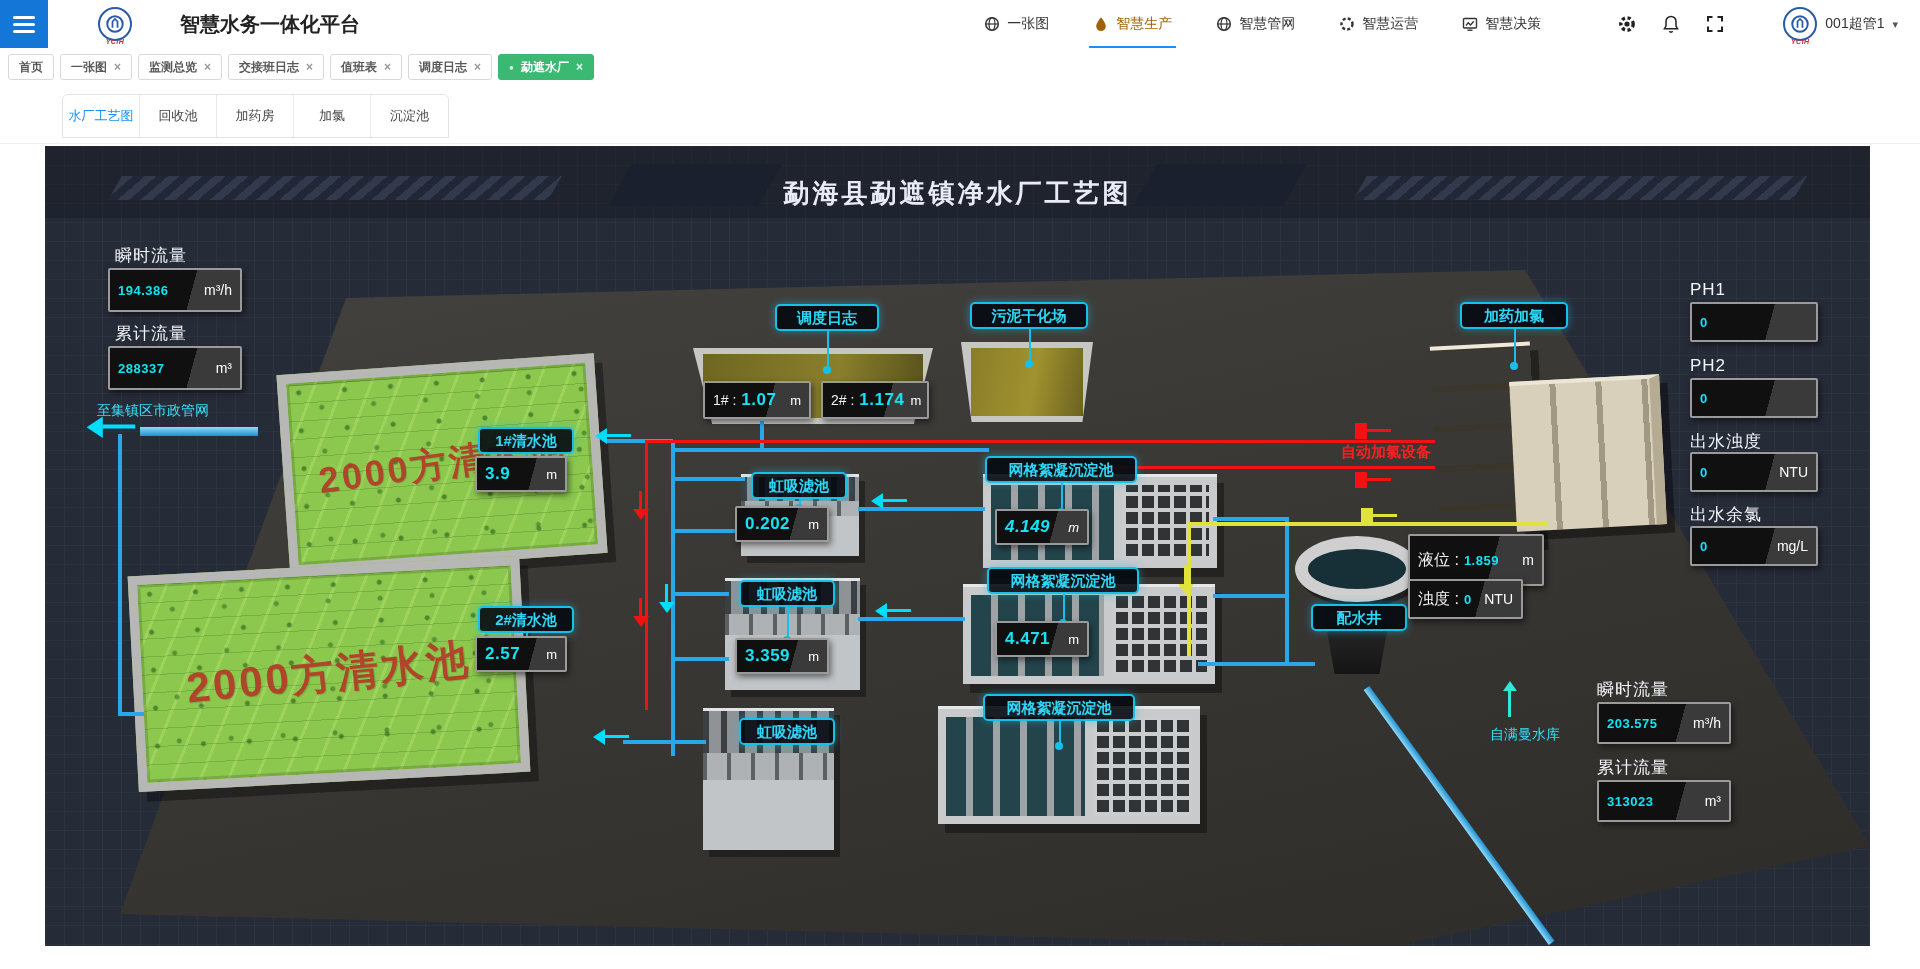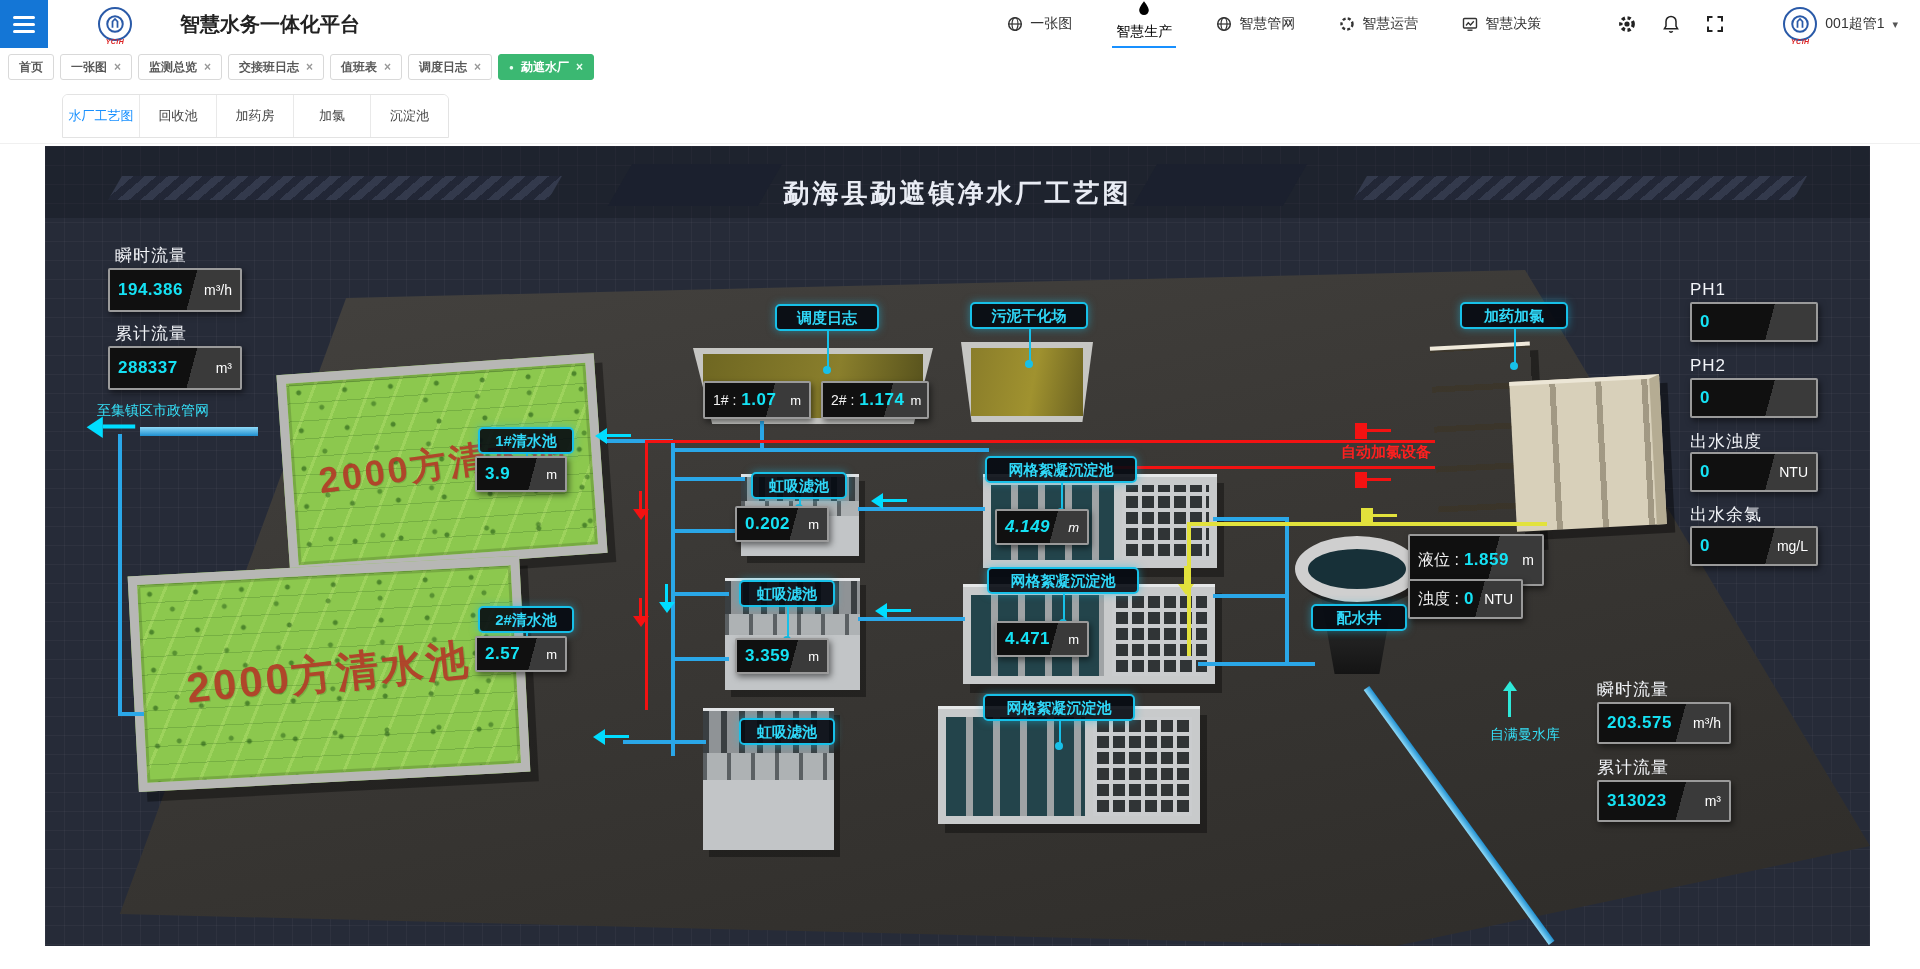--- a/index.html
+++ b/index.html
@@ -14,21 +14,21 @@
   .logo { width:34px; height:34px; border-radius:50%; border:2px solid #2a5aa8; margin-left:14px;
     position:relative; display:flex; align-items:center; justify-content:center; color:#2a5aa8; flex:0 0 auto;}
   .logo svg { width:20px; height:20px; }
   .logo .ycih, .avatar .ycih { position:absolute; bottom:-6px; left:50%; transform:translateX(-50%);
     font-size:7px; font-weight:bold; font-style:italic; color:#d22; letter-spacing:.5px; }
   .apptitle { font-size:20px; font-weight:bold; color:#222; margin-left:12px; }
   .hnav { margin-left:auto; display:flex; align-items:center; gap:44px; }
   .hnav-item { position:relative; height:48px; display:flex; align-items:center; gap:7px;
     font-size:14px; color:#333; cursor:pointer; }
   .hnav-item svg { width:16px; height:16px; }
-  .hnav-item.active { color:#000000;flex-direction:column; }
+  .hnav-item.active { color:#a16207; }
   .hnav-item.active::after { content:''; position:absolute; left:-4px; right:-4px; bottom:0;
     height:2px; background:#1890ff; }
   .hicons { display:flex; align-items:center; gap:24px; margin-left:40px; color:#222; }
   .hicons .icn { width:20px; height:20px; cursor:pointer; }
   .userbox { display:flex; align-items:center; gap:8px; margin-left:22px; margin-right:22px; cursor:pointer; }
   .avatar { width:34px; height:34px; border-radius:50%; border:2px solid #2a5aa8; position:relative;
     display:flex; align-items:center; justify-content:center; color:#2a5aa8; }
   .avatar svg { width:20px; height:20px; }
   .uname { font-size:14px; color:#333; }
   .caret { font-size:11px; color:#555; }
@@ -135,21 +135,21 @@
   .chip.pin::after { content:''; position:absolute; left:50%; top:100%; width:2px;
     height:var(--pin,22px); background:#17c0e8; }
   .chip.pin::before { content:''; position:absolute; left:50%; margin-left:-4px;
     top:calc(100% + var(--pin,22px) - 3px); width:8px; height:8px; border-radius:50%; background:#17c0e8; }
   .gbox { position:absolute; z-index:5; display:flex; align-items:center; border:2px solid #9a9a9a;
     background:linear-gradient(105deg,#101010 0 62%,#3a3a3a 62% 100%); border-radius:2px;
     box-shadow:2px 3px 6px rgba(0,0,0,.5); padding:0 8px; }
   .gbox .gp { color:#f2f2f2; font-size:14px; margin-right:5px; white-space:nowrap; }
   .gbox .gv { color:#15e2f4; font-weight:bold; font-size:17px; letter-spacing:.5px; }
   .gbox .gu { color:#fff; font-size:13px; margin-left:auto; padding-left:6px; }
-  .gbox.big .gv { font-size:17px; } .gbox.big .gu { font-size:14px; }
+  .gbox.big .gv { font-size:13px; } .gbox.big .gu { font-size:14px; }
   .slabel { position:absolute; z-index:5; color:#f2f4f8; font-size:17px; letter-spacing:1px; }
   .cyan-note { position:absolute; z-index:5; color:#35e0f8; font-size:14px; white-space:nowrap; }
   .red-note { position:absolute; z-index:5; color:#ff1f1f; font-size:15px; font-weight:bold; white-space:nowrap; }
 </style>
 </head>
 <body>
 
 <div class="header">
   <div class="burger">
       <i></i>

